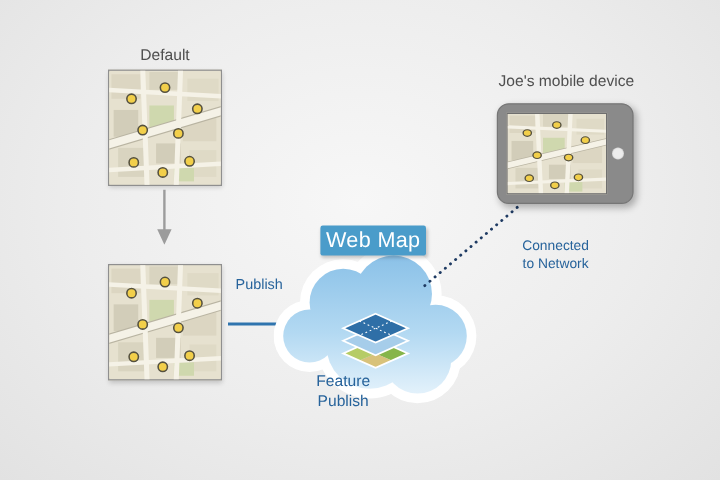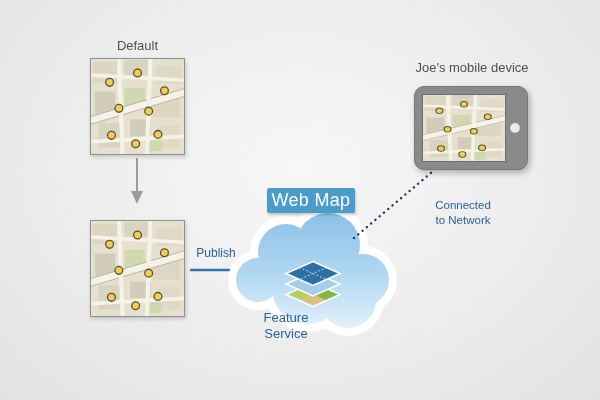--- a/index.html
+++ b/index.html
@@ -25,21 +25,21 @@
     border:1px solid #8f8f8f;
     box-shadow:1px 2px 4px rgba(0,0,0,.18);
     background:#e6e1cf;
   }
   .map-tile svg { display:block; width:100%; height:100%; }
   .map1 { left:90px; top:58px; }
   .map2 { left:90px; top:220px; }
 
   .arrow-down { position:absolute; left:129px; top:158px; width:16px; height:46px; }
 
-  .publish-label { left:186px; top:246px; width:60px; font-size:12px; }
+  .publish-label { left:186px; top:230px; width:60px; font-size:12px; }
   .arrow-right { position:absolute; left:190px; top:262px; width:58px; height:16px; }
 
   .cloud { position:absolute; left:228px; top:200px; width:170px; height:150px; }
 
   .webmap-badge {
     position:absolute; left:267px; top:188px;
     width:88px; height:25px; line-height:25px;
     background:#4a9cca; color:#ffffff;
     font-size:18px; text-align:center; letter-spacing:.3px;
     border-radius:2px;
@@ -180,21 +180,21 @@
 
     <polygon points="40,28 76,44 40,60 4,44" fill="#a6cdea" stroke="#ffffff" stroke-width="2"></polygon>
 
     <g>
       <polygon points="40,14 76,30 40,46 4,30" fill="#2f6fa7" stroke="#ffffff" stroke-width="2"></polygon>
       <line x1="22" y1="22" x2="58" y2="38" stroke="#ffffff" stroke-width="1.2" stroke-dasharray="2,3"></line>
       <line x1="58" y1="22" x2="22" y2="38" stroke="#ffffff" stroke-width="1.2" stroke-dasharray="2,3"></line>
     </g>
   </svg>
 
-  <div class="label blue-label fs-label">Feature Service</div>
+  <div class="label blue-label fs-label">Feature Publish</div>
 
   <svg class="dotted-line" viewBox="0 0 92 82">
     <line x1="6" y1="74" x2="84" y2="8" stroke="#1f3b63" stroke-width="2.4" stroke-linecap="round" stroke-dasharray="0.1,5.5"></line>
   </svg>
 
   <div class="label device-label">Joe's mobile device</div>
 
   <div class="label blue-label conn-label">
     <div>Connected</div>
     <div>to Network</div>

